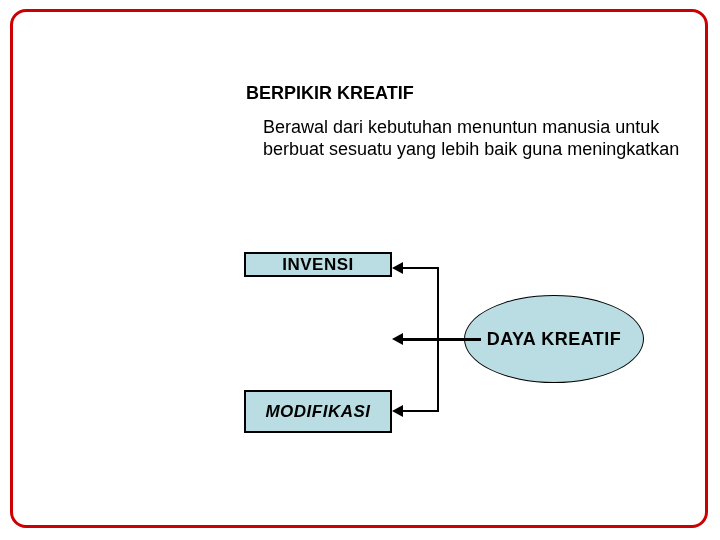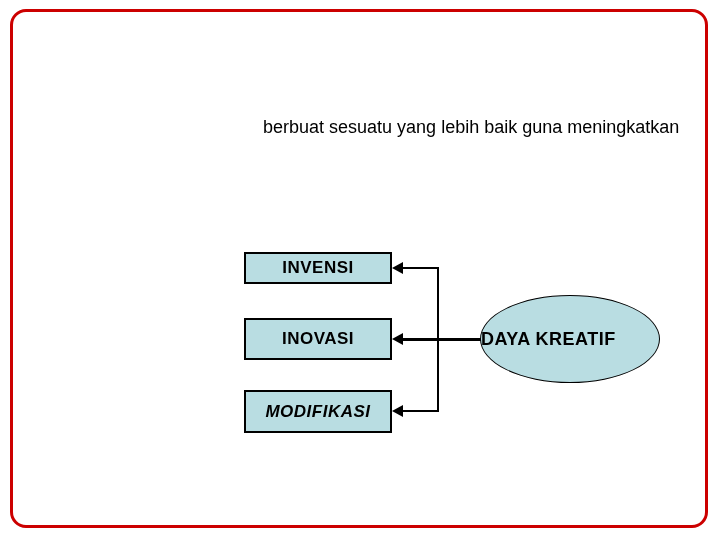--- a/index.html
+++ b/index.html
@@ -53,35 +53,36 @@
     box-sizing: border-box;
     background: var(--shape-fill, #b9dde2);
     border: 2px solid var(--shape-border, #000000);
     display: flex;
     align-items: center;
     justify-content: center;
     font-weight: bold;
     font-size: 17px;
     letter-spacing: 0.5px;
   }
-  .dbox.invensi    { top: 252px; height: 32px; }
+  .dbox.invensi    { top: 252px; height: 25px; }
   .dbox.inovasi    { top: 318px; height: 42px; }
   .dbox.modifikasi { top: 390px; height: 43px; font-style: italic; }
   .ellipse {
     position: absolute;
-    left: 480px;
+    left: 464px;
     top: 295px;
     width: 180px;
     height: 88px;
     box-sizing: border-box;
     background: var(--shape-fill, #b9dde2);
     border: 1.5px solid var(--shape-border, #000000);
     border-radius: 50%;
     display: flex;
     align-items: center;
+    justify-content: center;
     font-weight: bold;
     font-size: 18px;
     letter-spacing: 0.5px;
     white-space: nowrap;
   }
   .cline {
     position: absolute;
     background: var(--connector, #000000);
   }
   .hline-invensi    { left: 402px; top: 267px; width: 37px; height: 2px; }
@@ -100,32 +101,31 @@
   .ah-inovasi    { left: 392px; top: 333px; }
   .ah-modifikasi { left: 392px; top: 405px; }
 </style>
 </head>
 <body>
 
 <div class="slide">
 
   <div class="frame"></div>
 
+  <div class="title">BERPIKIR KREATIF</div>
 
   <div class="paragraph">
+    <div class="pline">Berawal dari kebutuhan menuntun manusia untuk</div>
     <div class="pline">berbuat sesuatu yang lebih baik guna meningkatkan</div>
   </div>
 
   <div class="dbox invensi">
     <span>INVENSI</span>
   </div>
 
-  <div class="dbox inovasi">
-    <span>INOVASI</span>
-  </div>
 
   <div class="dbox modifikasi">
     <span>MODIFIKASI</span>
   </div>
 
   <div class="ellipse">
     <span>DAYA KREATIF</span>
   </div>
 
   <div class="cline hline-invensi"></div>

